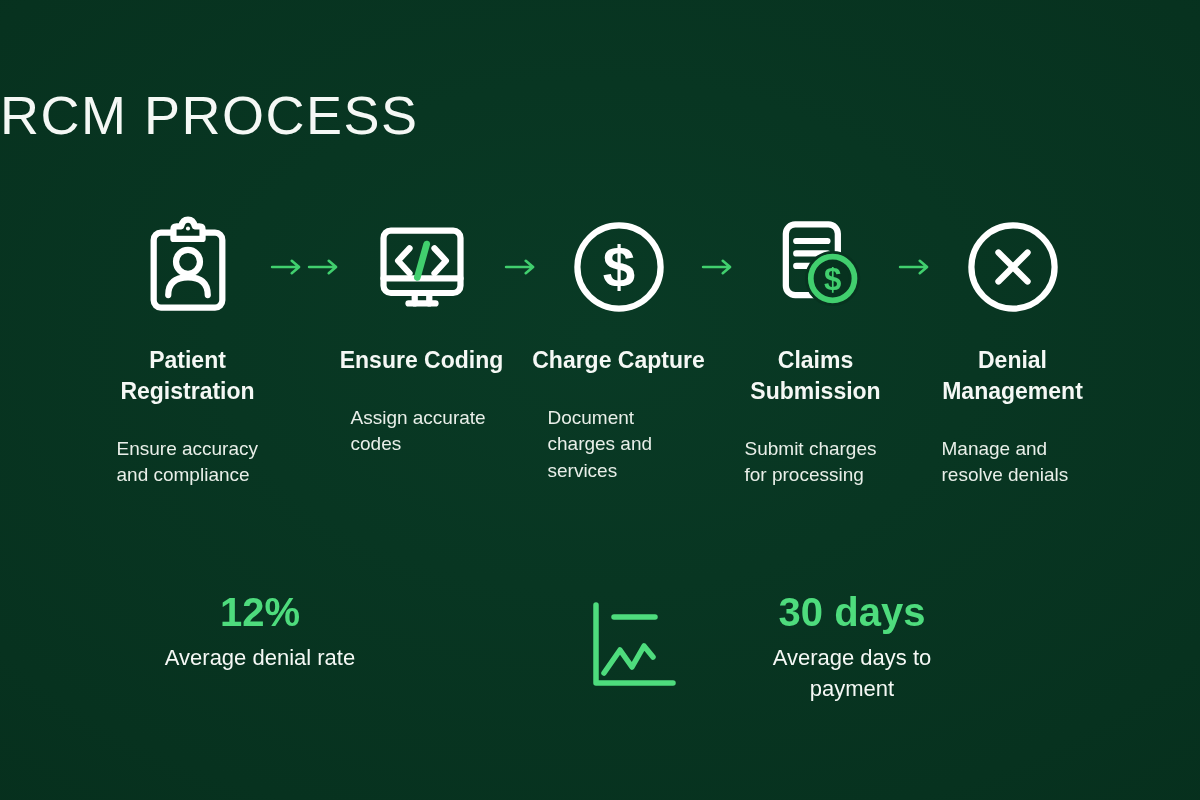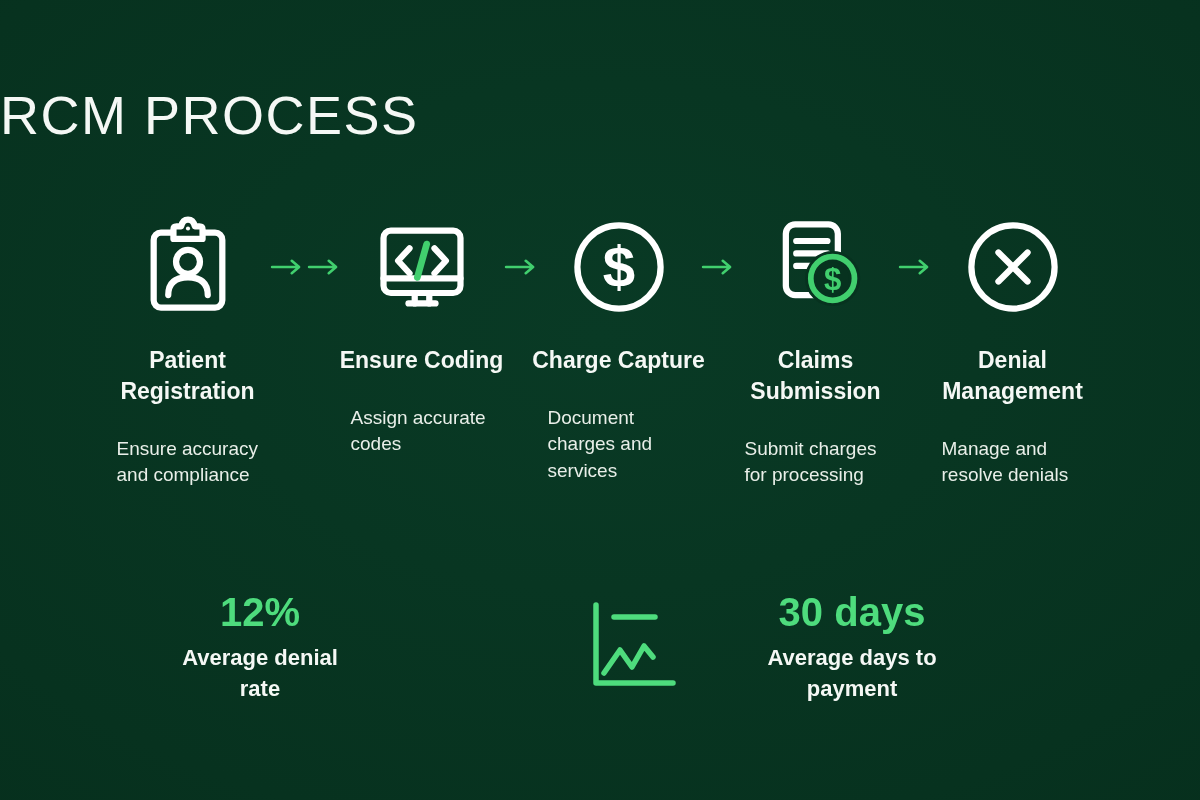--- a/index.html
+++ b/index.html
@@ -48,21 +48,21 @@
   .step-desc{
     width:142px;margin:13px auto 0;text-align:left;
     color:var(--text-soft);font-size:19px;font-weight:400;line-height:1.4;
   }
   
   .stats{position:absolute;top:582px;left:0;right:0;height:150px;margin-top:8px;}
   .stat{position:absolute;text-align:center;}
   .stat-denial{left:110px;width:300px;}
   .stat-payment{left:702px;width:300px;}
   .stat-value{color:var(--stat-green);font-size:40px;font-weight:700;line-height:1.1;}
-  .stat-label{color:var(--text-white);font-size:22px;font-weight:700;line-height:1.4;margin:9px auto 0;}
+  .stat-label{color:var(--text-white);font-size:22px;font-weight:400;line-height:1.4;margin:9px auto 0;}
   .stat-denial .stat-label{width:195px;}
   .stat-payment .stat-label{width:218px;}
   .chart-box{position:absolute;left:583px;top:6px;width:100px;height:100px;}
   .chart-box svg{width:100px;height:100px;display:block;}
 </style>
 </head>
 <body>
 
 <div class="canvas">
 

